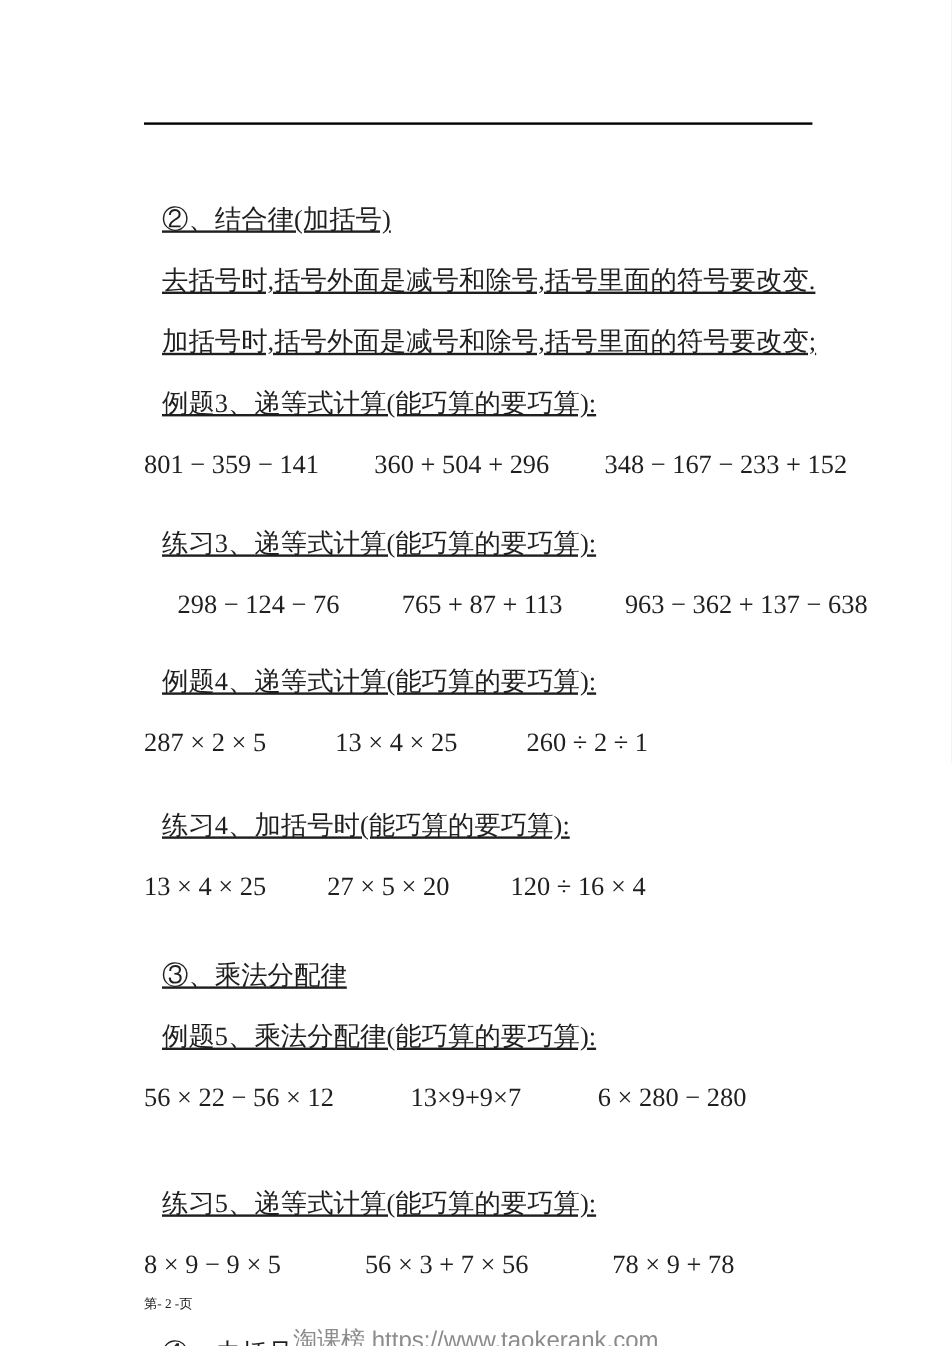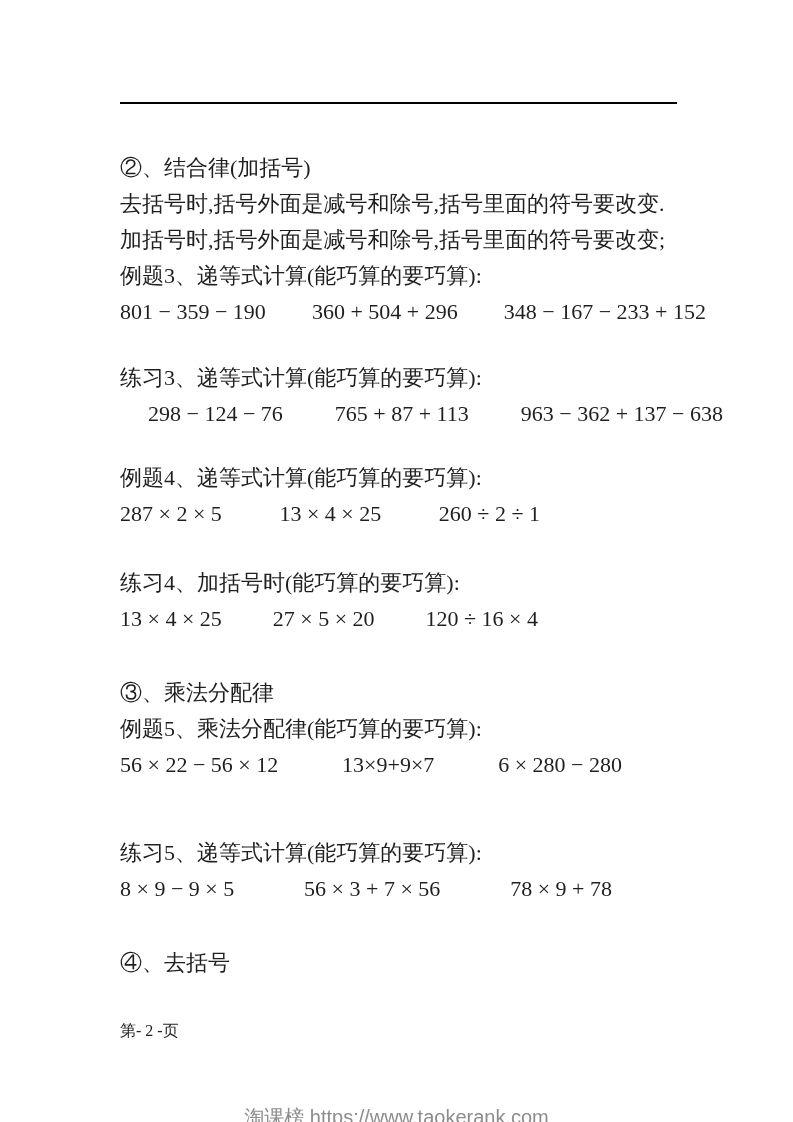--- a/index.html
+++ b/index.html
@@ -23,23 +23,24 @@
   }
   .content {
     position: absolute;
     left: 120px;
     top: 150px;
     width: 600px;
     font-size: 22px;
     line-height: 36px;
   }
   .line {
-    margin: 0;
+    margin: 15px;
     height: 36px;
     white-space: nowrap;
+    text-decoration: underline;
   }
   .exprs {
     display: flex;
     justify-content: space-between;
     height: 36px;
     line-height: 36px;
     white-space: nowrap;
   }
   .expr { display: inline-block; }
   .w586 { width: 586px; }
@@ -49,22 +50,22 @@
   .w502 { width: 502px; }
   .w492 { width: 492px; }
   .mt30 { margin-top: 30px; }
   .mt28 { margin-top: 28px; }
   .mt33 { margin-top: 33px; }
   .mt38 { margin-top: 38px; }
   .mt52 { margin-top: 52px; }
   .footer-page {
     position: absolute;
     left: 120px;
-    top: 1020px;
-    font-size: 16px;
+    top: 1076px;
+    font-size: 11px;
     line-height: 22px;
     color: #1f1f1f;
   }
   .watermark {
     position: absolute;
     left: 0;
     right: 0;
     top: 1064px;
     text-align: center;
     font-size: 20px;
@@ -85,21 +86,21 @@
 
     <p class="line">②、结合律(加括号)</p>
 
     <p class="line">去括号时,括号外面是减号和除号,括号里面的符号要改变.</p>
 
     <p class="line">加括号时,括号外面是减号和除号,括号里面的符号要改变;</p>
 
     <p class="line">例题3、递等式计算(能巧算的要巧算):</p>
 
     <div class="exprs w586">
-      <span class="expr">801 − 359 − 190</span>
+      <span class="expr">801 − 359 − 141</span>
       <span class="expr">360 + 504 + 296</span>
       <span class="expr">348 − 167 − 233 + 152</span>
     </div>
 
     <p class="line mt30">练习3、递等式计算(能巧算的要巧算):</p>
 
     <div class="exprs w575">
       <span class="expr">298 − 124 − 76</span>
       <span class="expr">765 + 87 + 113</span>
       <span class="expr">963 − 362 + 137 − 638</span>

